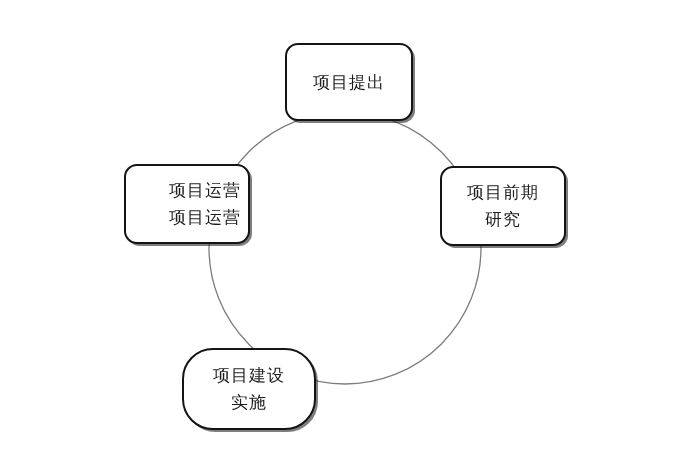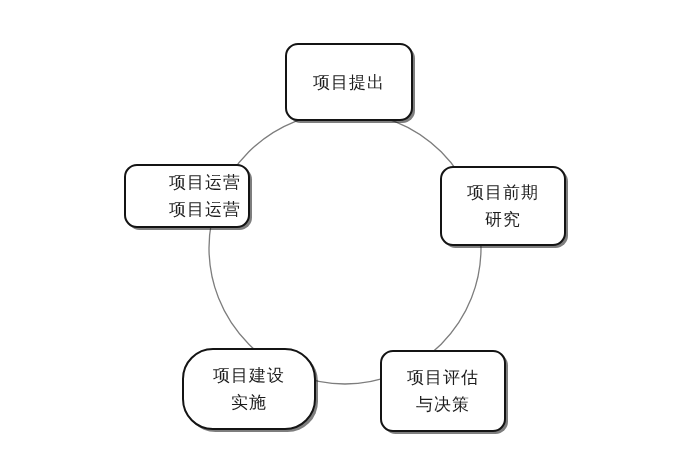--- a/index.html
+++ b/index.html
@@ -42,45 +42,41 @@
     color: #1d1d1d;
     letter-spacing: 1px;
     white-space: nowrap;
     font-family: "Liberation Sans", "DejaVu Sans", sans-serif;
   }
   
   #node-0 { left: 285px; top: 43px;  width: 128px; height: 78px; gap: 14px; }
   #node-1 { left: 440px; top: 166px; width: 126px; height: 80px; }
   #node-2 { left: 380px; top: 350px; width: 126px; height: 82px; }
   #node-3 { left: 182px; top: 348px; width: 134px; height: 82px; border-radius: 31px; }
-  #node-4 { left: 124px; top: 164px; width: 126px; height: 64px; padding-left: 36px; }
+  #node-4 { left: 124px; top: 164px; width: 126px; height: 80px; padding-left: 36px; }
 </style>
 </head>
 <body>
 
 <div id="canvas">
 
   <svg id="cycle-svg" viewBox="0 0 700 456">
 
     <circle cx="345" cy="248" r="136" fill="none" stroke="#7d7d7d" stroke-width="1.3"></circle>
   </svg>
 
   <div class="node" id="node-0">
     <span class="node-line">项目提出</span>
   </div>
 
   <div class="node" id="node-1">
     <span class="node-line">项目前期</span>
     <span class="node-line">研究</span>
   </div>
 
-  <div class="node" id="node-2">
-    <span class="node-line">项目评估</span>
-    <span class="node-line">与决策</span>
-  </div>
 
   <div class="node" id="node-3">
     <span class="node-line">项目建设</span>
     <span class="node-line">实施</span>
   </div>
 
   <div class="node" id="node-4">
     <span class="node-line">项目运营</span>
     <span class="node-line">项目运营</span>
   </div>

